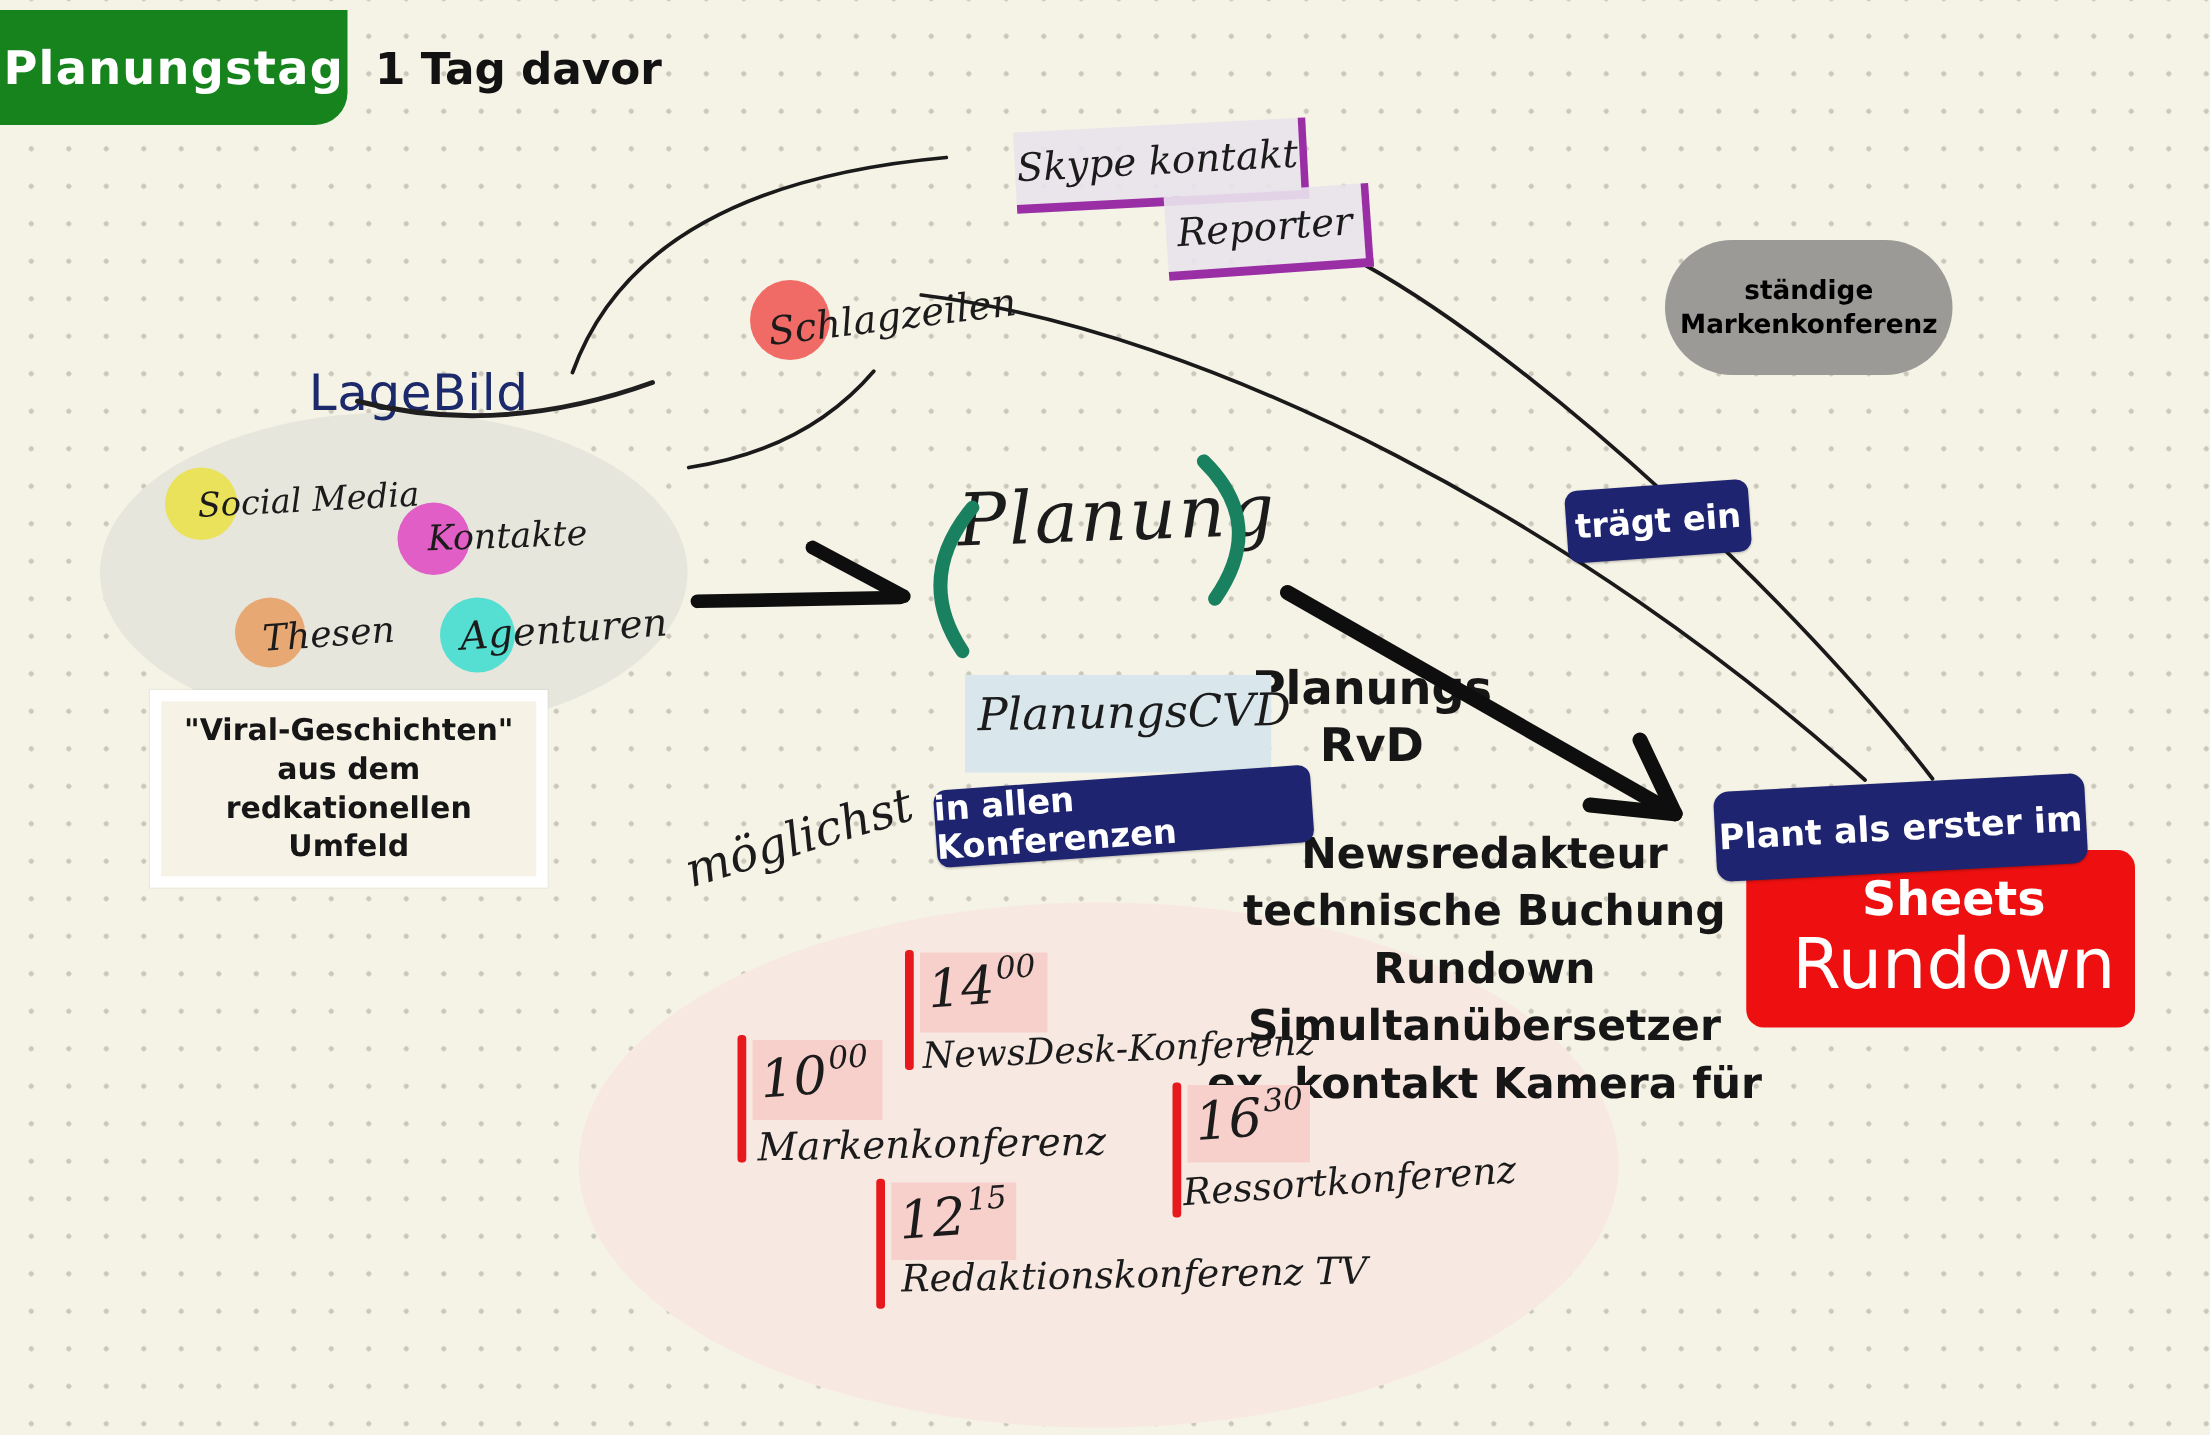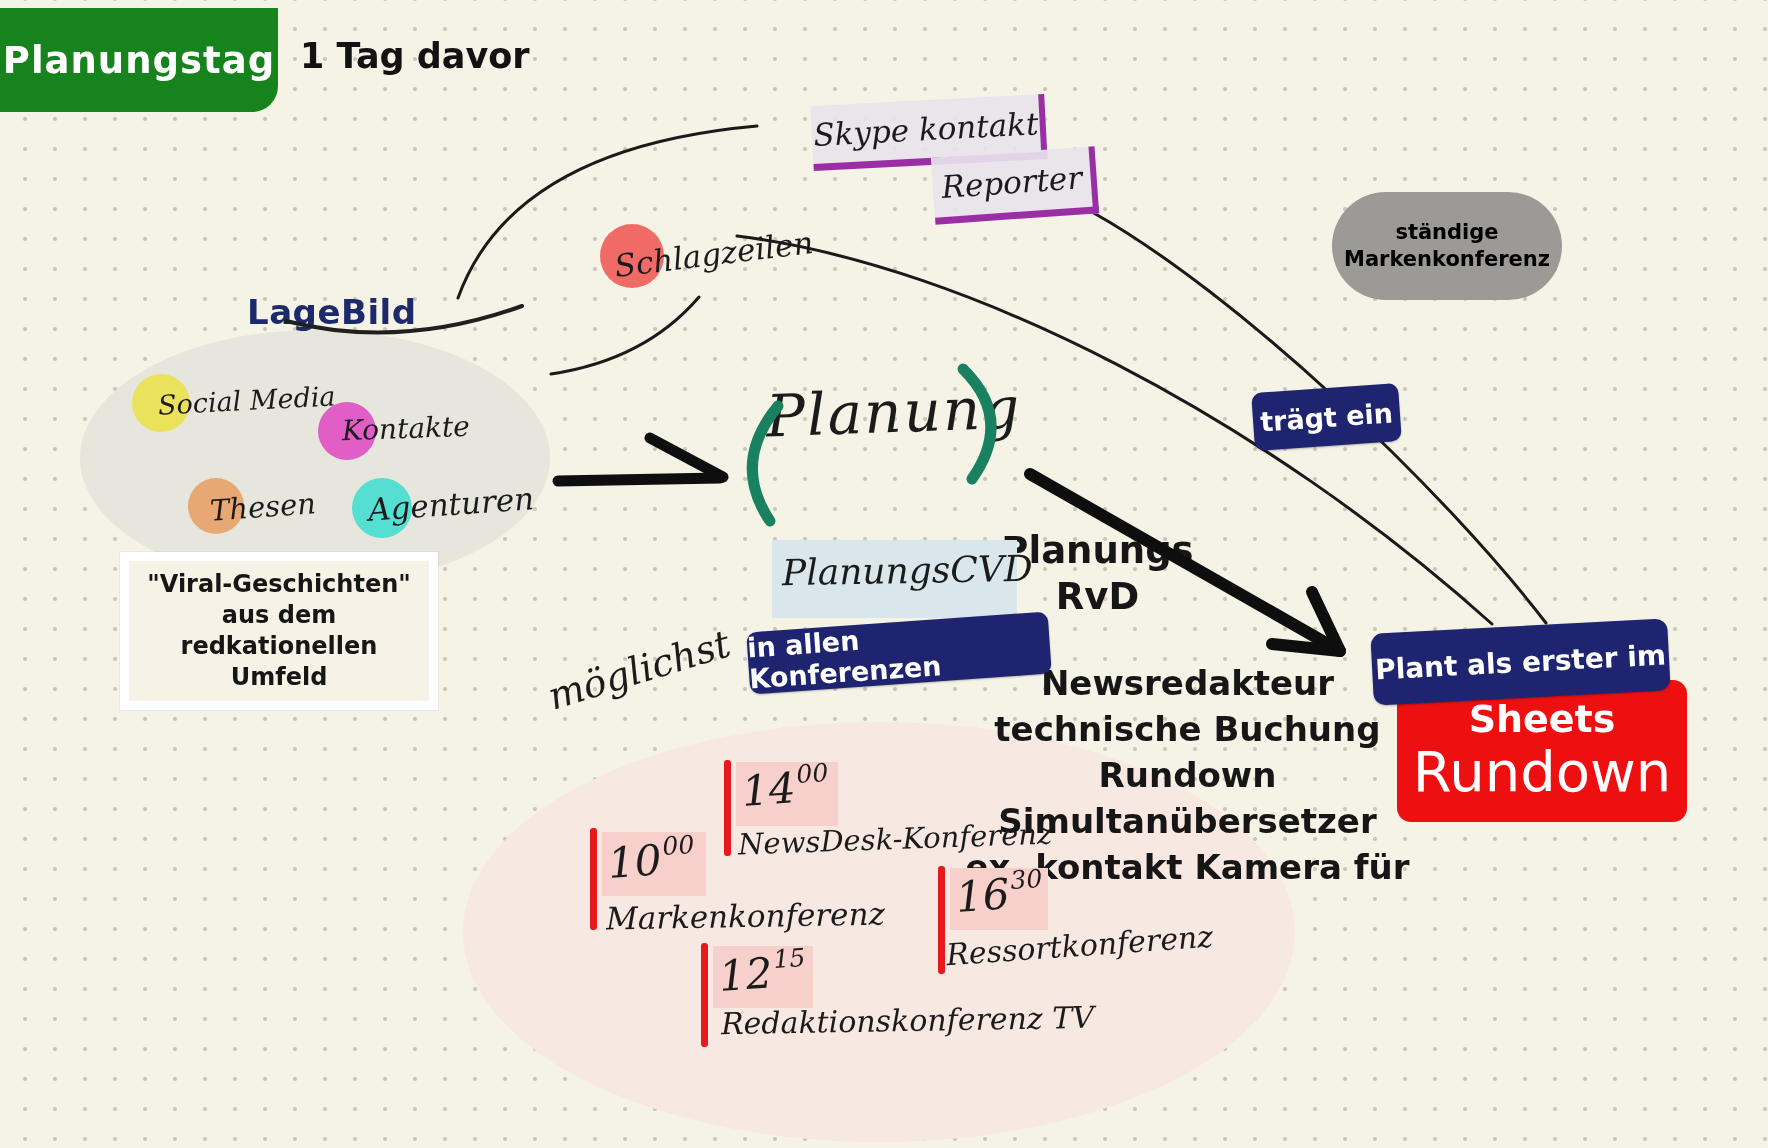--- a/index.html
+++ b/index.html
@@ -10,58 +10,58 @@
     background-size:30px 30px;background-position:10px 14px;
     font-family:"DejaVu Sans",sans-serif;color:#161616;
   }
   .abs{position:absolute;}
   .blob{position:absolute;border-radius:50%;z-index:10;}
   .txt{position:absolute;z-index:20;}
   .layer-svg{position:absolute;inset:0;z-index:30;pointer-events:none;}
   .note{position:absolute;z-index:40;}
   .hand{font-family:"DejaVu Serif",serif;font-style:italic;color:#1b1b1b;}
 
-  .title-badge{left:0;top:8px;width:278px;height:104px;background:#16831c;
+  .title-badge{left:0;top:8px;width:278px;height:92px;background:#16831c;
     border-radius:0 0 26px 0;display:flex;align-items:center;justify-content:center;z-index:40;}
   .title-badge span{color:#fff;font-size:37px;font-weight:bold;letter-spacing:1px;}
   .subtitle{left:300px;top:36px;font-size:35px;font-weight:bold;color:#121212;}
 
   .sticky{background:rgba(232,227,236,.92);border-right:6px solid #9a2fa5;border-bottom:7px solid #9a2fa5;
     display:flex;align-items:center;justify-content:center;}
   .sticky .hand{font-size:31px;}
 
   .pill-gray{left:1332px;top:192px;width:230px;height:108px;background:#9b9a97;border-radius:56px;
     display:flex;flex-direction:column;align-items:center;justify-content:center;line-height:1.3;}
   .pill-gray span{color:#000000;font-size:21px;font-weight:bold;}
 
   .navy-badge{background:#1e2470;border-radius:10px;display:flex;align-items:center;justify-content:center;
     box-shadow:0 1px 2px rgba(0,0,0,.25);}
   .navy-badge span{color:#fff;font-weight:bold;}
 
-  .lagebild-title{left:247px;top:292px;font-size:34px;font-weight:bold;color:#1c2a6b;letter-spacing:.5px;}
+  .lagebild-title{left:247px;top:292px;font-size:40px;font-weight:normal;color:#1c2a6b;letter-spacing:.5px;}
 
   .dot{position:absolute;border-radius:50%;z-index:21;}
   .tag{position:absolute;z-index:22;font-size:27px;}
 
   .viral{left:120px;top:552px;width:300px;height:140px;background:#f6f3e6;border:9px solid #ffffff;
     box-shadow:0 0 0 1px rgba(0,0,0,.04);display:flex;align-items:center;justify-content:center;text-align:center;z-index:25;}
   .viral div{font-size:24px;font-weight:bold;line-height:1.3;color:#161616;}
 
   .planung{left:766px;top:378px;font-size:58px;letter-spacing:2px;transform:rotate(-2deg);z-index:25;}
 
   .cvd-box{left:772px;top:540px;width:245px;height:78px;background:#d9e7ed;z-index:24;}
   .cvd-text{left:782px;top:550px;font-size:36px;transform:rotate(-1deg);z-index:25;}
 
   .moeglichst{left:545px;top:648px;font-size:38px;transform:rotate(-17deg);z-index:25;}
 
   .roles-top{left:995px;top:528px;width:205px;text-align:center;font-size:37px;font-weight:bold;line-height:1.25;z-index:20;}
   .roles-list{left:960px;top:660px;width:455px;text-align:center;font-size:34px;font-weight:bold;line-height:46px;z-index:20;}
 
   .red-box{left:1397px;top:680px;width:290px;height:142px;background:#ee1010;border-radius:14px;
-    display:flex;flex-direction:column;align-items:center;justify-content:center;z-index:38;}
+    display:flex;flex-direction:column;align-items:center;justify-content:center;z-index:38;padding-left:21px;}
   .red-box .l1{color:#fff;font-size:38px;font-weight:bold;line-height:1.1;}
   .red-box .l2{color:#fff;font-size:56px;font-weight:normal;line-height:1.1;}
 
   .sched{position:absolute;z-index:22;width:340px;height:130px;}
   .sbar{position:absolute;left:0;top:0;width:7px;background:#e8191c;border-radius:3px;}
   .shl{position:absolute;background:#f7d0cc;}
   .stime{position:absolute;font-size:42px;transform:rotate(-4deg);}
   .stime sup{font-size:25px;position:relative;top:-4px;left:2px;}
   .slabel{position:absolute;font-size:30px;white-space:nowrap;}
 </style>

